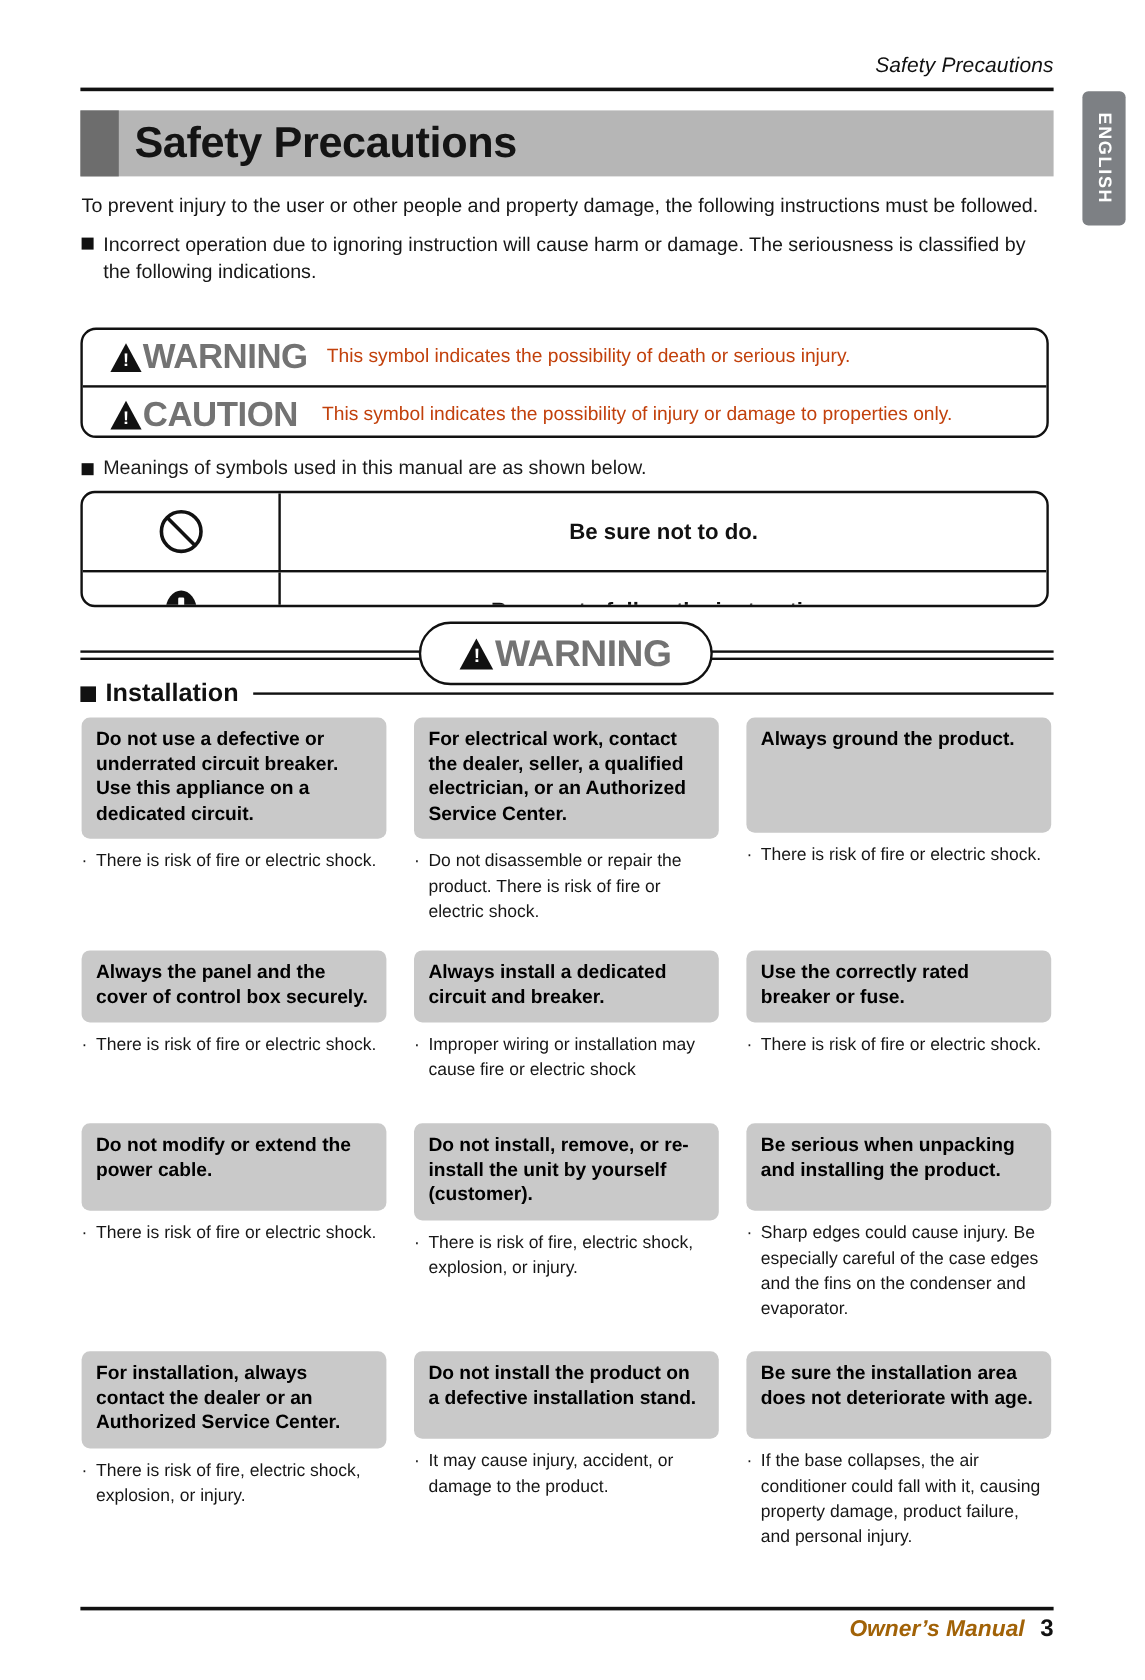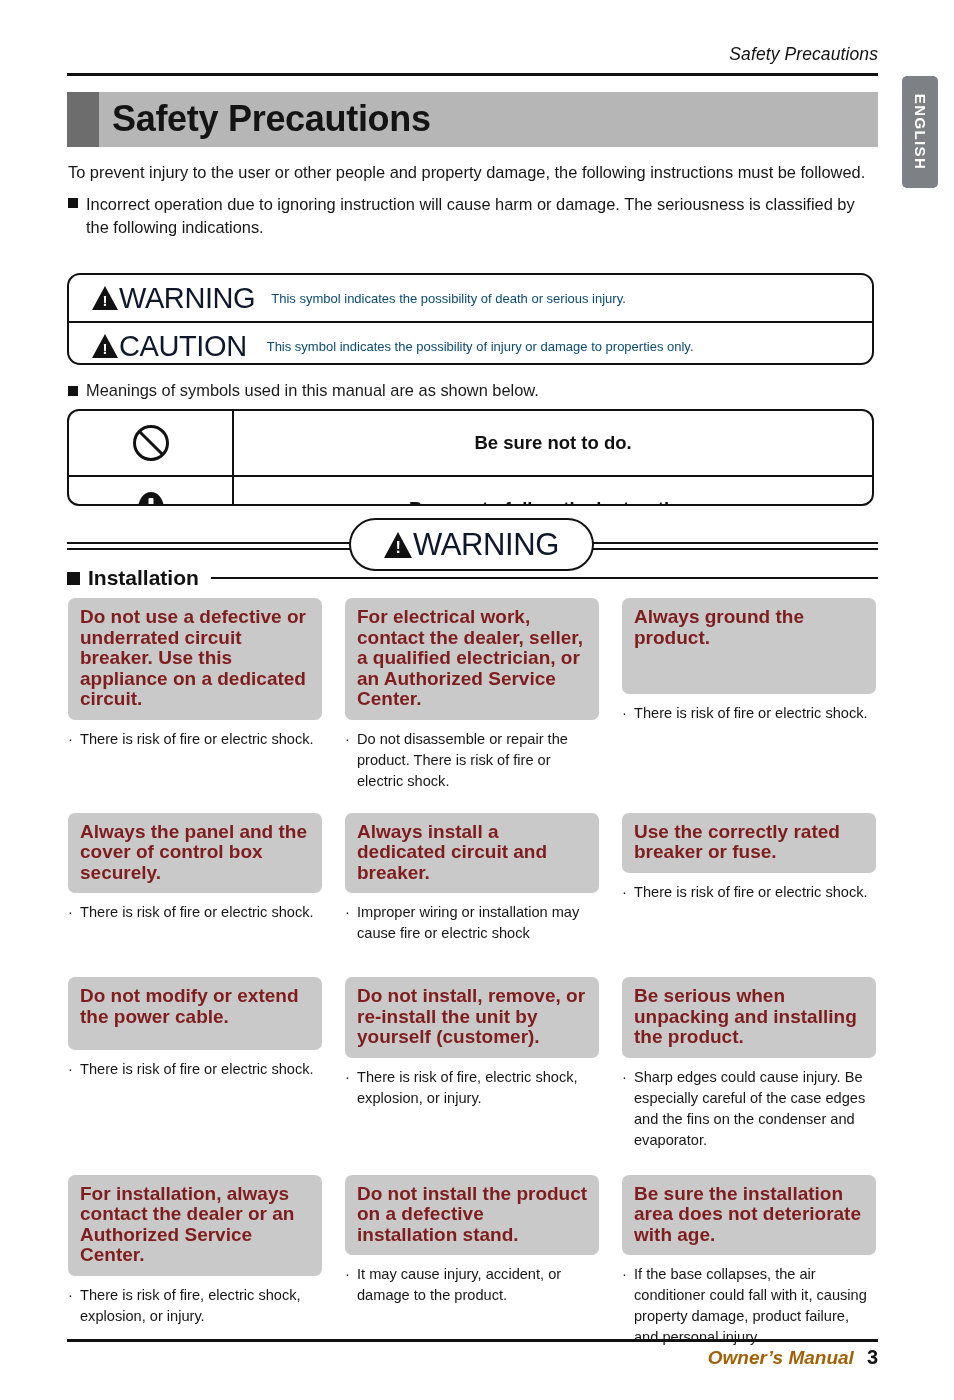--- a/index.html
+++ b/index.html
@@ -158,27 +158,27 @@
     top: 6px;
     width: 6px;
     text-align: center;
     color: #fff;
     font-size: 15px;
     font-weight: bold;
     line-height: 17px;
   }
   .sign-word {
     font-size: 29px;
-    font-weight: normal;
+    font-weight: bold;
     letter-spacing: -0.4px;
-    color: #0f172a;
+    color: #737373;
   }
   .defdesc {
-    font-size: 13px;
-    color: #0c4a6e;
+    font-size: 16px;
+    color: #c2410c;
     padding-left: 14px;
   }
   .defrow.warn .defdesc { padding-left: 16px; }
   .defrow.caut .defdesc { padding-left: 20px; }
 
   
   .meanings {
     position: absolute;
     left: 68px;
     top: 381px;
@@ -343,24 +343,24 @@
     align-items: flex-start;
   }
   .col {
     width: 254px;
     flex: 0 0 254px;
   }
   .hdrbox {
     background: #c9c9c9;
     border-radius: 7px;
     padding: 9px 11px 10px 12px;
-    font-size: 19px;
+    font-size: 16px;
     font-weight: bold;
     line-height: 20.5px;
-    color: #7f1d1d;
+    color: #000000;
     box-sizing: border-box;
     white-space: pre-line;
   }
   .note {
     margin-top: 9px;
     padding-left: 12px;
     position: relative;
     font-size: 14.6px;
     line-height: 21px;
     color: #161616;

